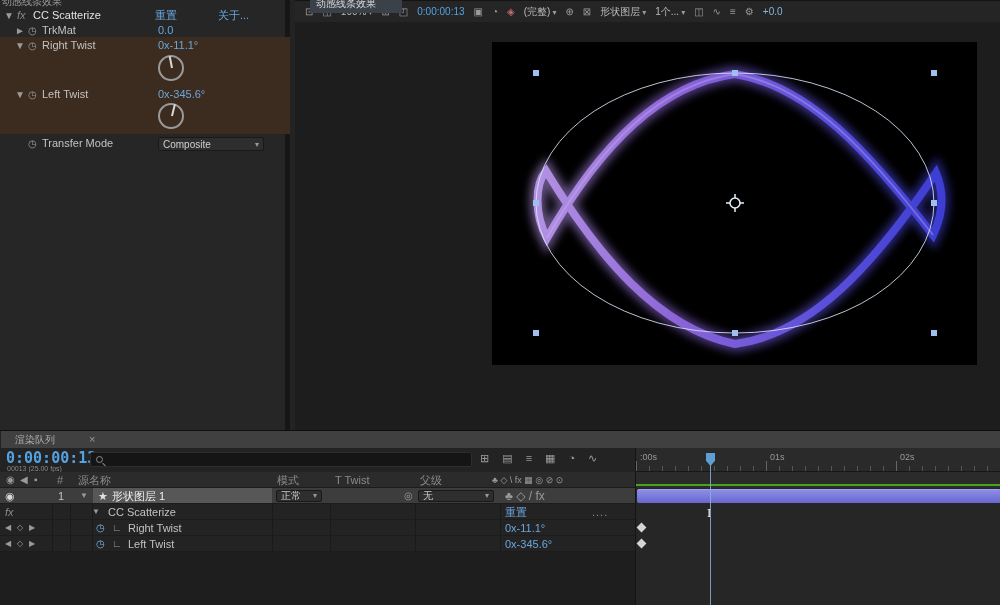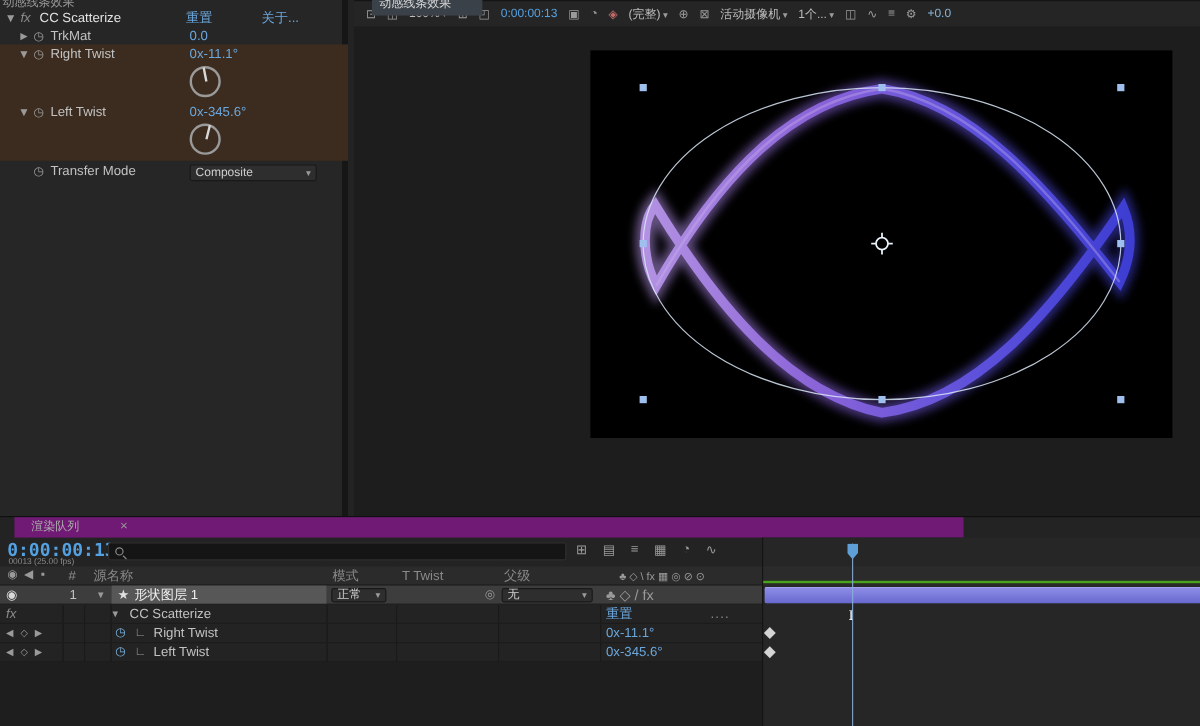--- a/index.html
+++ b/index.html
@@ -26,21 +26,21 @@
   #viewer{left:295px;top:0;width:705px;height:430px;background:#1d1d1d}
   #vtab{left:15px;top:0;width:92px;height:13px;background:#3a4149;overflow:hidden;font-size:10px;
         color:#d8d8d8;line-height:8px;padding-left:6px}
   #comp{left:197px;top:42px;width:485px;height:323px;background:#000}
   #vtoolbar{left:0;top:398px;width:705px;height:22px;background:#252525;border-top:1px solid #141414;
             display:flex;align-items:center;gap:9px;padding-left:10px;font-size:10px;color:#bdbdbd}
   #vtoolbar .tcb{color:#55a2e2}
   .caret{font-size:8px;color:#9a9a9a;margin-left:2px}
   
   #tl{left:0;top:430px;width:1000px;height:175px;background:#232323;border-top:1px solid #0f0f0f}
-  #tabs{position:absolute;left:12px;top:0;width:791px;height:17px;background:#701a75}
+  #tabs{position:absolute;left:1px;top:0;width:1000px;height:17px;background:#404040}
   #tab1{position:absolute;left:0;top:0;height:17px;line-height:17px;padding:0 14px;color:#ababab;font-size:10px}
   #tabx{position:absolute;left:88px;top:0;height:17px;line-height:16px;color:#9a9a9a}
   #tab2{position:absolute;left:100px;top:0;width:148px;height:17px;background:#2e2e2e;color:#e0e0e0;
         font-size:10px;line-height:17px}
   .tlrow{position:absolute;left:0;width:635px;height:16px;line-height:16px;border-bottom:1px solid #1c1c1c}
   .colsep{position:absolute;top:41px;width:1px;height:80px;background:#1a1a1a}
   #bigtc{position:absolute;left:6px;top:18px;font-family:"DejaVu Sans Mono",monospace;font-size:15px;
          font-weight:bold;color:#55a2e2;cursor:pointer}
   #fps{position:absolute;left:7px;top:34px;font-size:7px;color:#8a8a8a}
   #search{position:absolute;left:90px;top:21px;width:382px;height:15px;background:#151515;
@@ -170,21 +170,21 @@
       <span><span>100%</span><span class="caret">▾</span></span>
       <span class="icon">⊞</span>
       <span class="icon">◰</span>
       <span class="tcb">0:00:00:13</span>
       <span class="icon">▣</span>
       <span class="icon">◔</span>
       <span class="icon" style="color:#c26a6a">◈</span>
       <span><span>(完整)</span><span class="caret">▾</span></span>
       <span class="icon">⊕</span>
       <span class="icon">⊠</span>
-      <span><span>活动摄像机</span><span class="caret">▾</span></span>
+      <span><span>形状图层</span><span class="caret">▾</span></span>
       <span><span>1个...</span><span class="caret">▾</span></span>
       <span class="icon">◫</span>
       <span class="icon">∿</span>
       <span class="icon">≡</span>
       <span class="icon">⚙</span>
       <span style="color:#8ab4d8">+0.0</span>
     </div>
   </div>
 
   <div id="tl" class="abs">
@@ -217,21 +217,21 @@
 
     <div class="tlrow" style="top:41px;background:#2b2b2b">
       <span class="abs icon" style="left:6px">◉</span>
       <span class="abs icon" style="left:20px">◀</span>
       <span class="abs icon" style="left:34px">▪</span>
       <span class="abs dim" style="left:57px">#</span>
       <span class="abs dim" style="left:78px">源名称</span>
       <span class="abs dim" style="left:277px">模式</span>
       <span class="abs dim" style="left:335px">T Twist</span>
       <span class="abs dim" style="left:420px">父级</span>
-      <span class="abs icon" style="left:516px;font-size:9px">♣ ◇ \ fx ▦ ◎ ⊘ ⊙</span>
+      <span class="abs icon" style="left:492px;font-size:9px">♣ ◇ \ fx ▦ ◎ ⊘ ⊙</span>
     </div>
 
     <div class="tlrow" style="top:57px;background:#3d3d3d">
       <div class="abs" style="left:93px;top:0;width:179px;height:15px;background:#575757"></div>
       <span class="abs" style="left:5px;color:#d8d8d8">◉</span>
       <span class="abs lbl" style="left:58px">1</span>
       <span class="abs icon" style="left:80px;font-size:8px">▼</span>
       <span class="abs" style="left:98px;color:#e0e0e0">★</span>
       <span class="abs" style="left:112px;color:#f0f0f0">形状图层 1</span>
       <div class="dd" style="left:276px;top:2px;width:46px;height:12px">
@@ -270,20 +270,27 @@
       <span class="abs icon" style="left:29px;font-size:8px">▶</span>
       <span class="abs" style="left:96px;color:#7ab0dc;font-size:10px">◷</span>
       <span class="abs icon" style="left:112px">∟</span>
       <span class="abs lbl" style="left:128px">Left Twist</span>
       <span class="abs blue" style="left:505px">0x-345.6°</span>
     </div>
 
     <div class="abs" style="left:0;top:121px;width:635px;height:54px;background:#1e1e1e"></div>
 
     <div id="tarea">
+      <div id="ruler">
+        <div class="ticks"></div>
+        <div class="bigticks"></div>
+        <span class="rlabel" style="left:4px">:00s</span>
+        <span class="rlabel" style="left:134px">01s</span>
+        <span class="rlabel" style="left:264px">02s</span>
+      </div>
       <div class="abs" style="left:0;top:24px;width:365px;height:16px;background:#2b2b2b"></div>
       <div id="greenline"></div>
       <div id="lbar"></div>
       <div class="kf" style="left:2px;top:76px"></div>
       <div class="kf" style="left:2px;top:92px"></div>
       <span id="ibeam">I</span>
       <div id="phline"></div>
       <div id="phhead"></div>
     </div>
   </div>

